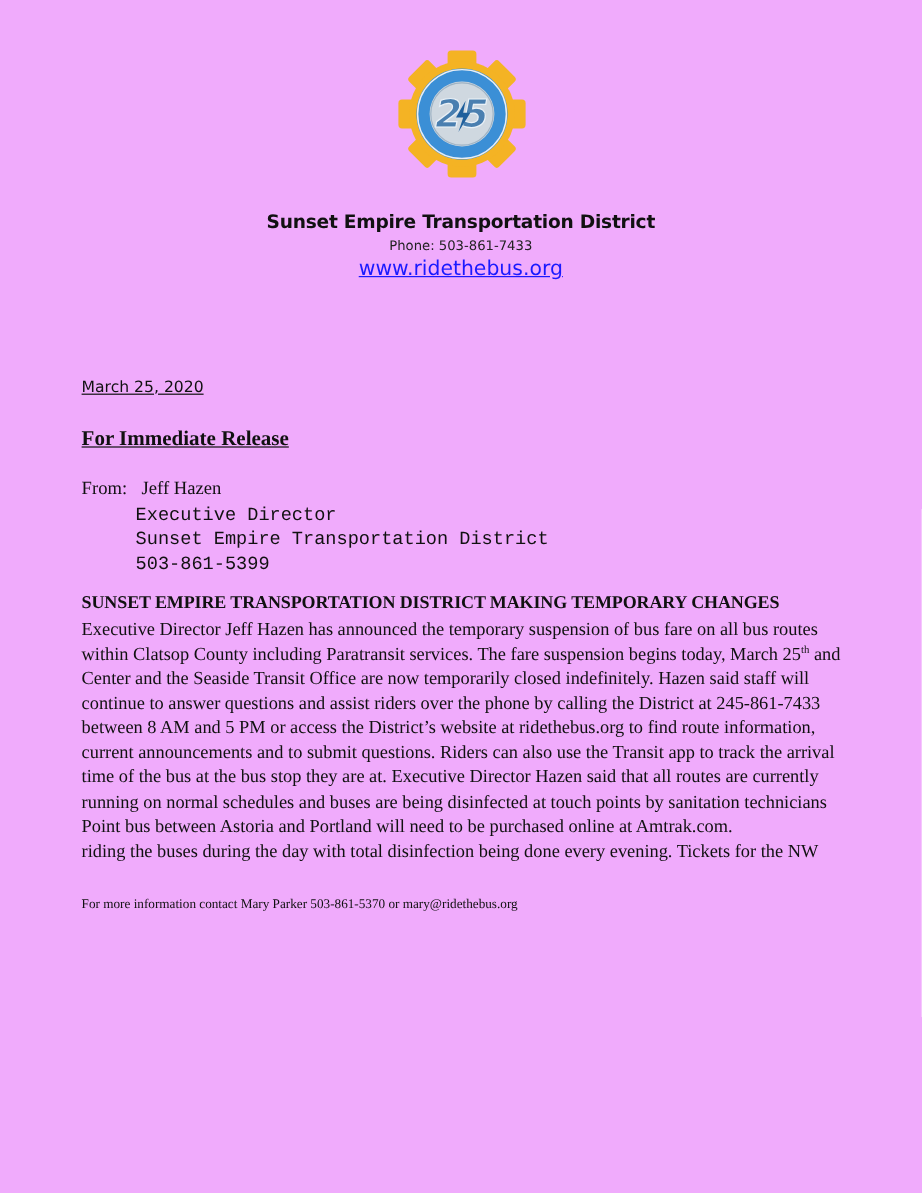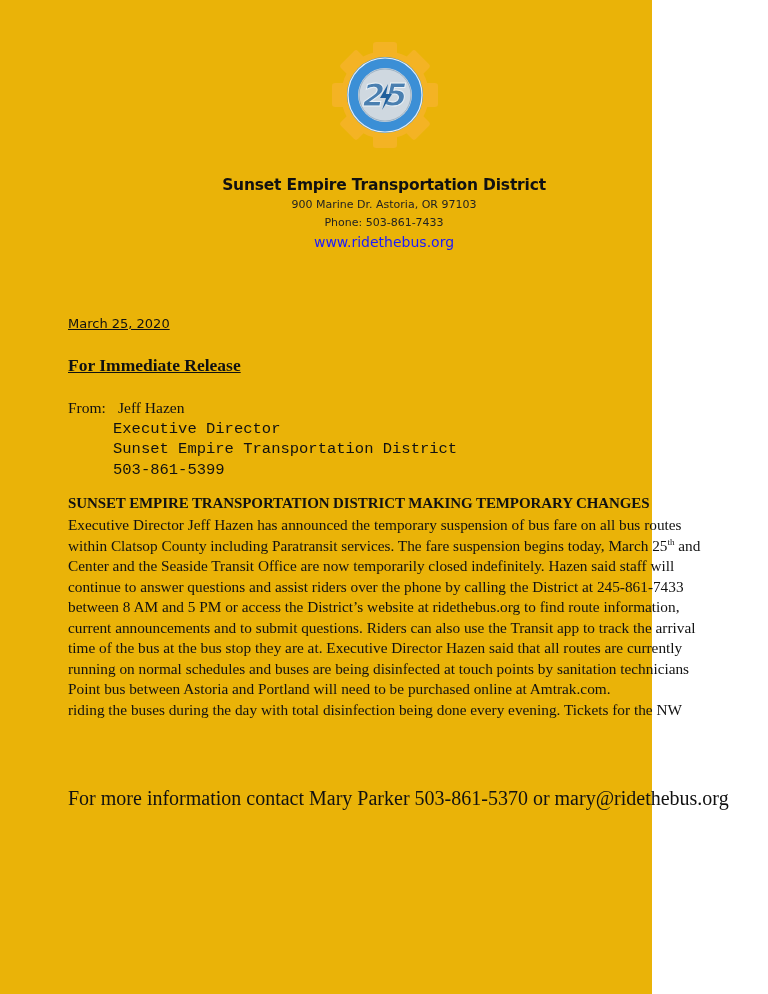--- a/index.html
+++ b/index.html
@@ -1,25 +1,25 @@
 <!DOCTYPE html>
 <html><head>
   <meta charset="utf-8">
   <style>
     html, body { margin: 0; padding: 0; background: #ffffff; }
     body { width: 768px; height: 994px; position: relative; overflow: hidden; color: #111; }
-    .page { position: absolute; left: 0; top: 0; width: 652px; height: 994px; background: #eab308; }
+    .page { position: absolute; left: 0; top: 0; width: 768px; height: 994px; background: #f0abfc; }
 
     .logo { position: absolute; left: 330px; top: 40px; width: 110px; height: 110px; }
 
     .letterhead { position: absolute; left: 0; top: 174px; width: 768px; text-align: center;
       font-family: "DejaVu Sans", sans-serif; }
     .org-name { font-size: 15.5px; font-weight: bold; letter-spacing: -0.2px; line-height: 22px; color: #111; }
     .lh-line { font-size: 11px; line-height: 18px; color: #222; }
-    .lh-link { font-size: 14px; line-height: 18px; color: #1a1aff; }
+    .lh-link { font-size: 17px; line-height: 18px; color: #1a1aff; text-decoration: underline; }
 
     .date { position: absolute; left: 68px; top: 316px; font-family: "DejaVu Sans", sans-serif;
       font-size: 13px; color: #111; text-decoration: underline; }
 
     .release { position: absolute; left: 68px; top: 355px; font-family: "Liberation Serif", serif;
       font-size: 17.5px; font-weight: bold; text-decoration: underline; color: #111; }
 
     .from { position: absolute; left: 68px; top: 398px; font-family: "Liberation Serif", serif;
       font-size: 15.5px; line-height: 20.5px; color: #111; }
     .from-row { display: flex; }
@@ -28,21 +28,21 @@
 
     .headline { position: absolute; left: 68px; top: 495px; font-family: "Liberation Serif", serif;
       font-size: 15px; font-weight: bold; color: #111; white-space: nowrap; letter-spacing: -0.1px; }
 
     .body-text { position: absolute; left: 68px; top: 515px; width: 650px; font-family: "Liberation Serif", serif;
       font-size: 15.3px; line-height: 20.5px; color: #111; }
     .body-text .line { white-space: nowrap; display: block; }
     sup { font-size: 9px; line-height: 0; vertical-align: super; }
 
     .contact { position: absolute; left: 68px; top: 748px; font-family: "Liberation Serif", serif;
-      font-size: 20px; color: #111; white-space: nowrap; margin-top: 39px; }
+      font-size: 11px; color: #111; white-space: nowrap; }
   </style>
 </head>
 <body>
 
 <div class="page">
 
   <div class="logo">
     <svg width="110" height="110" viewBox="0 0 110 110">
       <g fill="#f4b324">
         <rect x="43" y="2" width="24" height="106" rx="3"></rect>
@@ -55,21 +55,20 @@
       <circle cx="55" cy="55" r="37" fill="none" stroke="#e8eef4" stroke-width="1.2"></circle>
       <circle cx="55" cy="55" r="27" fill="#cfd8e0"></circle>
       <circle cx="55" cy="55" r="26" fill="none" stroke="#9fb3c4" stroke-width="1"></circle>
       <text x="55" y="66" text-anchor="middle" font-family="DejaVu Sans, sans-serif" font-size="32" font-weight="bold" fill="#4a7fb0" stroke="#eaf1f7" stroke-width="1" font-style="italic">25</text>
       <path d="M58 44 L50 58 L56 58 L52 70 L62 54 L56 54 Z" fill="#1f5f9c"></path>
     </svg>
   </div>
 
   <div class="letterhead">
     <div class="org-name">Sunset Empire Transportation District</div>
-    <div class="lh-line">900 Marine Dr. Astoria, OR 97103</div>
     <div class="lh-line">Phone: 503-861-7433</div>
     <div><span class="lh-link">www.ridethebus.org</span></div>
   </div>
 
   <div class="date">March 25, 2020</div>
 
   <div class="release">For Immediate Release</div>
 
   <div class="from">
     <div class="from-row">

